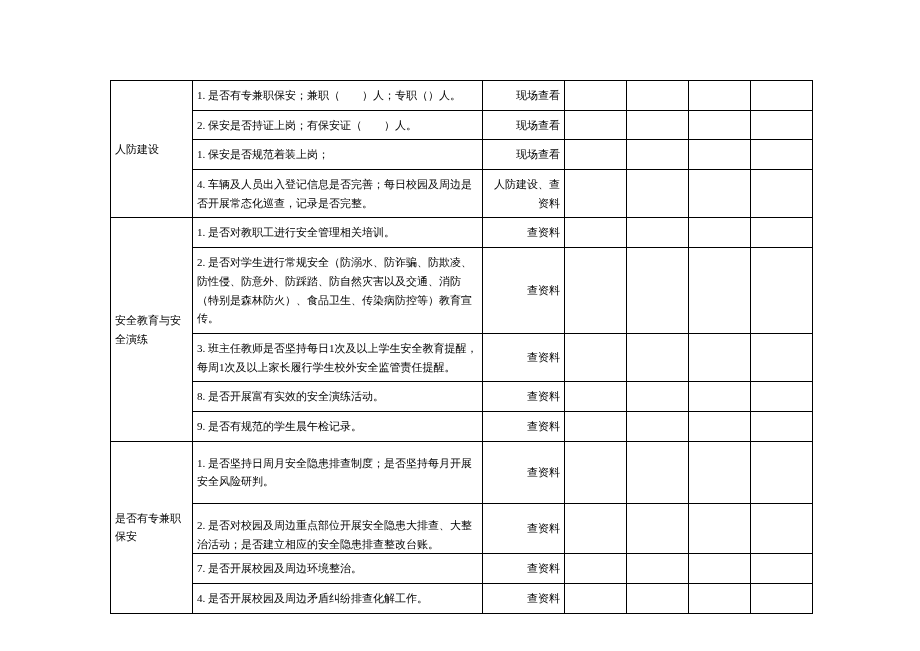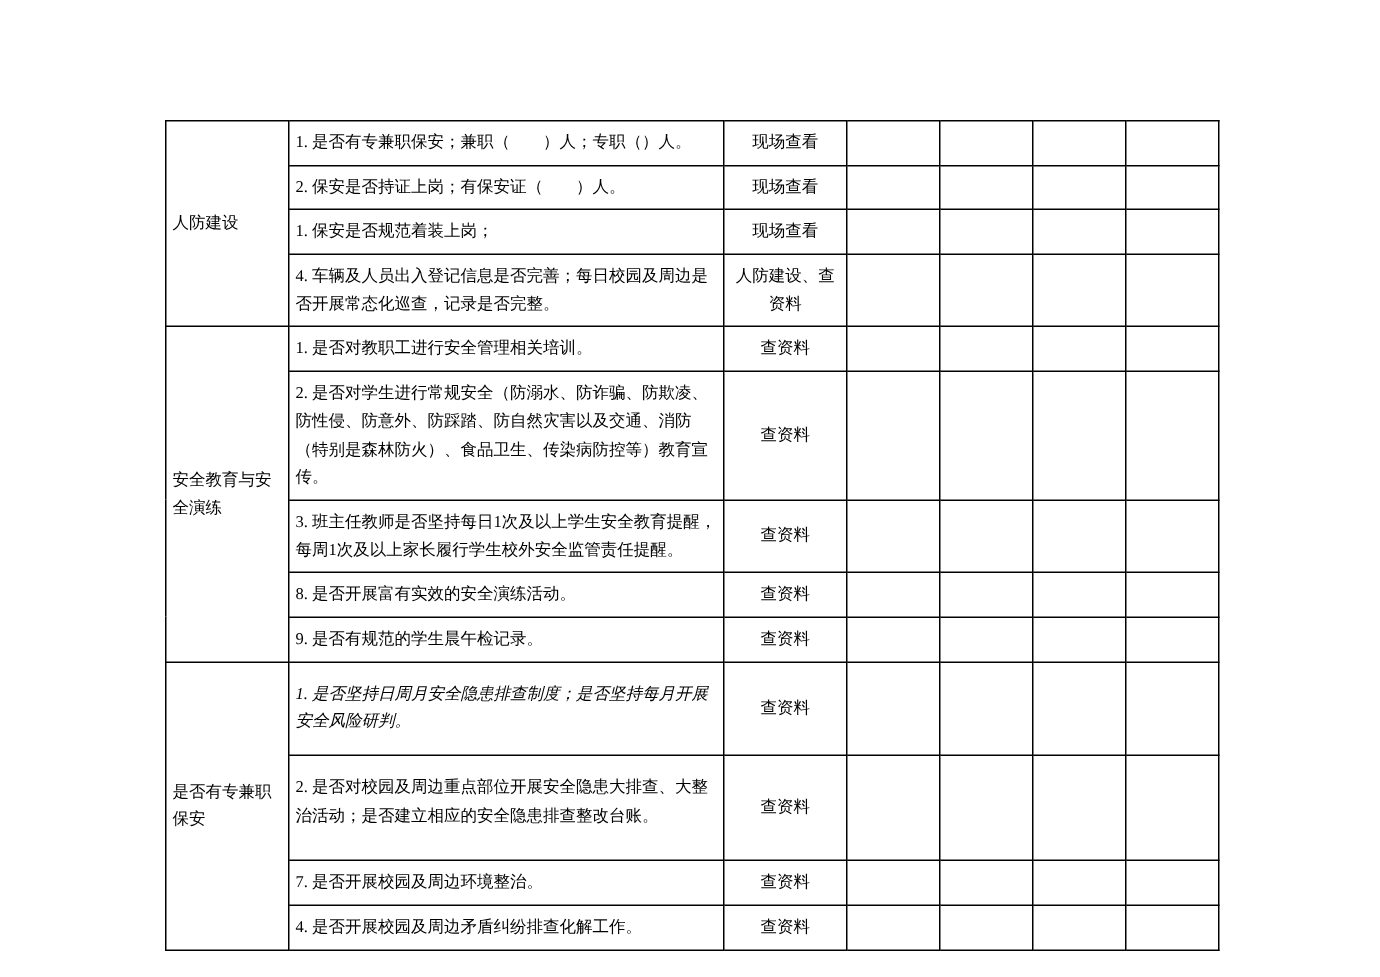--- a/index.html
+++ b/index.html
@@ -26,21 +26,21 @@
     .cat {
       width: 82px;
       text-align: left;
     }
     .item {
       width: 290px;
       text-align: left;
     }
     .method {
       width: 82px;
-      text-align: center;
+      text-align: right;
     }
     .blank {
       width: 62px;
     }
   </style>
 </head>
 <body>
 
 <table>
   <tbody>
@@ -116,29 +116,29 @@
       <td class="item">9. 是否有规范的学生晨午检记录。</td>
       <td class="method">查资料</td>
       <td class="blank"></td>
       <td class="blank"></td>
       <td class="blank"></td>
       <td class="blank"></td>
     </tr>
 
     <tr>
       <td class="cat" rowspan="4">是否有专兼职保安</td>
-      <td class="item" style="padding-top:12px;padding-bottom:12px;font-style:italic;">1. 是否坚持日周月安全隐患排查制度；是否坚持每月开展安全风险研判。</td>
+      <td class="item" style="padding-top:12px;padding-bottom:12px;">1. 是否坚持日周月安全隐患排查制度；是否坚持每月开展安全风险研判。</td>
       <td class="method">查资料</td>
       <td class="blank"></td>
       <td class="blank"></td>
       <td class="blank"></td>
       <td class="blank"></td>
     </tr>
     <tr>
-      <td class="item" style="padding-top:12px;padding-bottom:20px;">2. 是否对校园及周边重点部位开展安全隐患大排查、大整治活动；是否建立相应的安全隐患排查整改台账。</td>
+      <td class="item" style="padding-top:12px;padding-bottom:0;">2. 是否对校园及周边重点部位开展安全隐患大排查、大整治活动；是否建立相应的安全隐患排查整改台账。</td>
       <td class="method">查资料</td>
       <td class="blank"></td>
       <td class="blank"></td>
       <td class="blank"></td>
       <td class="blank"></td>
     </tr>
     <tr>
       <td class="item">7. 是否开展校园及周边环境整治。</td>
       <td class="method">查资料</td>
       <td class="blank"></td>

